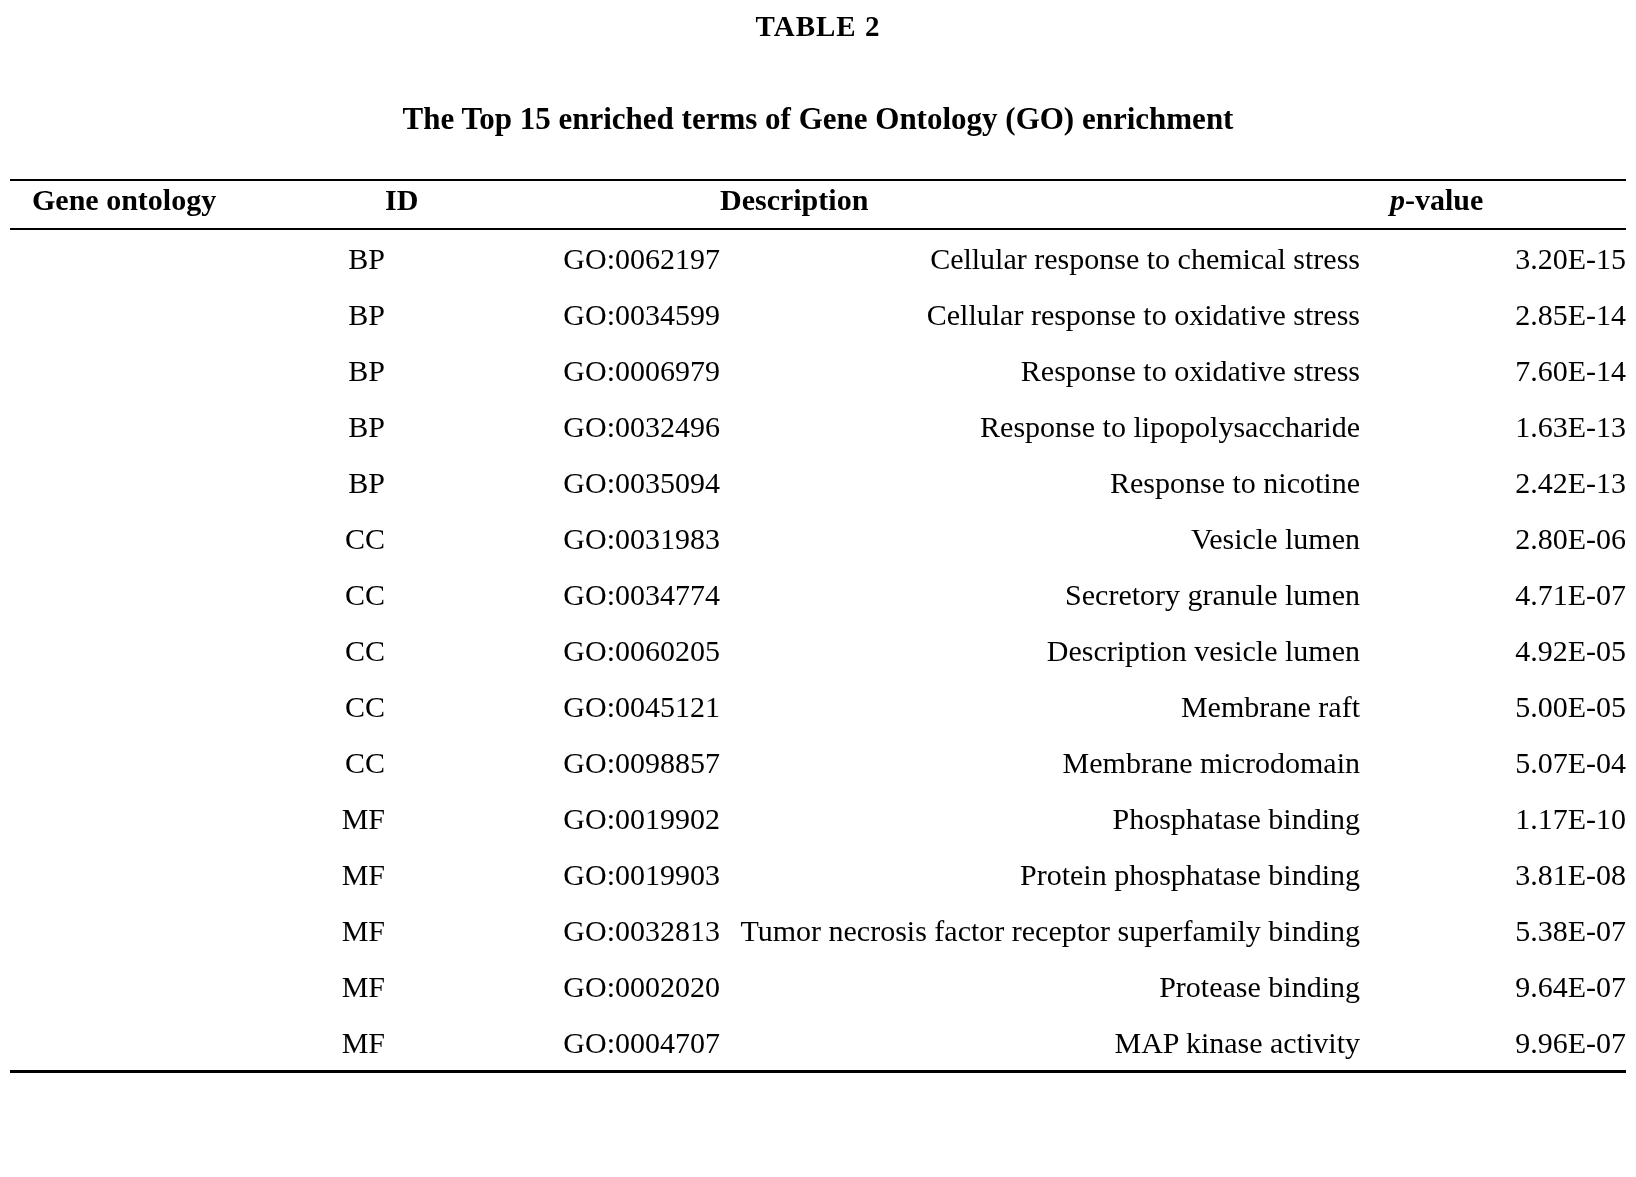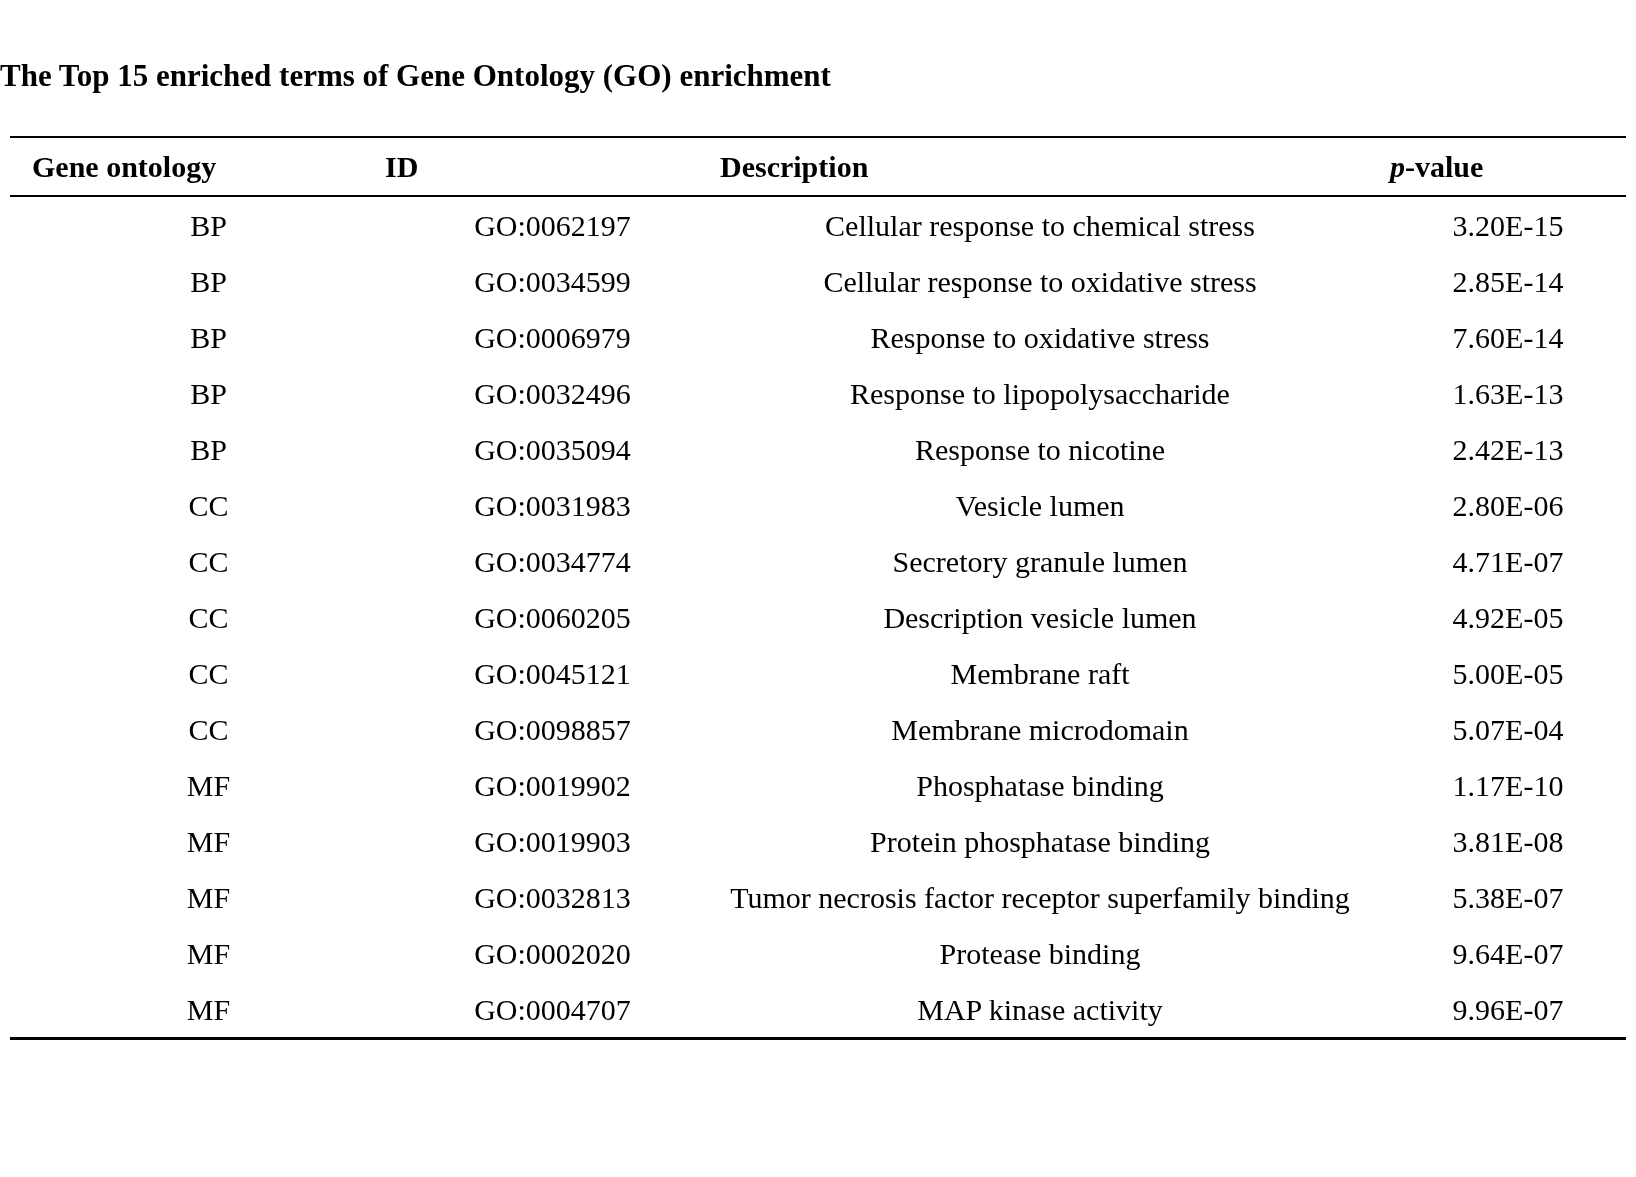--- a/index.html
+++ b/index.html
@@ -18,21 +18,21 @@
     box-sizing: border-box;
   }
   .table-label {
     text-align: center;
     font-weight: bold;
     font-size: 29px;
     letter-spacing: 1px;
     padding-top: 10px;
   }
   .table-title {
-    text-align: left;
+    text-align: center;
     font-weight: bold;
     font-size: 31px;
     margin-top: 58px;
     font-family: Liberation Serif, serif;
   }
   table.go-table {
     border-collapse: collapse;
     table-layout: fixed;
     width: 1616px;
     margin: 0 10px;
@@ -44,39 +44,40 @@
   table.go-table col.c-desc     { width: 670px; }
   table.go-table col.c-pval     { width: 236px; }
 
   thead tr {
     border-top: 2px solid #000;
     border-bottom: 2px solid #000;
   }
   th {
     text-align: left;
     font-weight: bold;
-    padding: 12px 0 11px 0;
+    padding: 2px 0 11px 0;
     vertical-align: top;
   }
   th.pad, td.pad { padding-left: 22px; }
   td {
-    text-align: center;
+    text-align: right;
     vertical-align: top;
     padding: 10px 0 9px 0;
     line-height: 37px;
   }
   td.desc { padding-right: 30px; }
   tbody { border-bottom: 3px solid #000; }
   .italic-p { font-style: italic; }
 </style>
 </head>
 <body>
 
 <div class="page">
 
+  <div class="table-label">TABLE 2</div>
 
   <div class="table-title">The Top 15 enriched terms of Gene Ontology (GO) enrichment</div>
 
   <table class="go-table">
     <colgroup>
       <col class="c-ontology">
       <col class="c-id">
       <col class="c-desc">
       <col class="c-pval">
     </colgroup>

